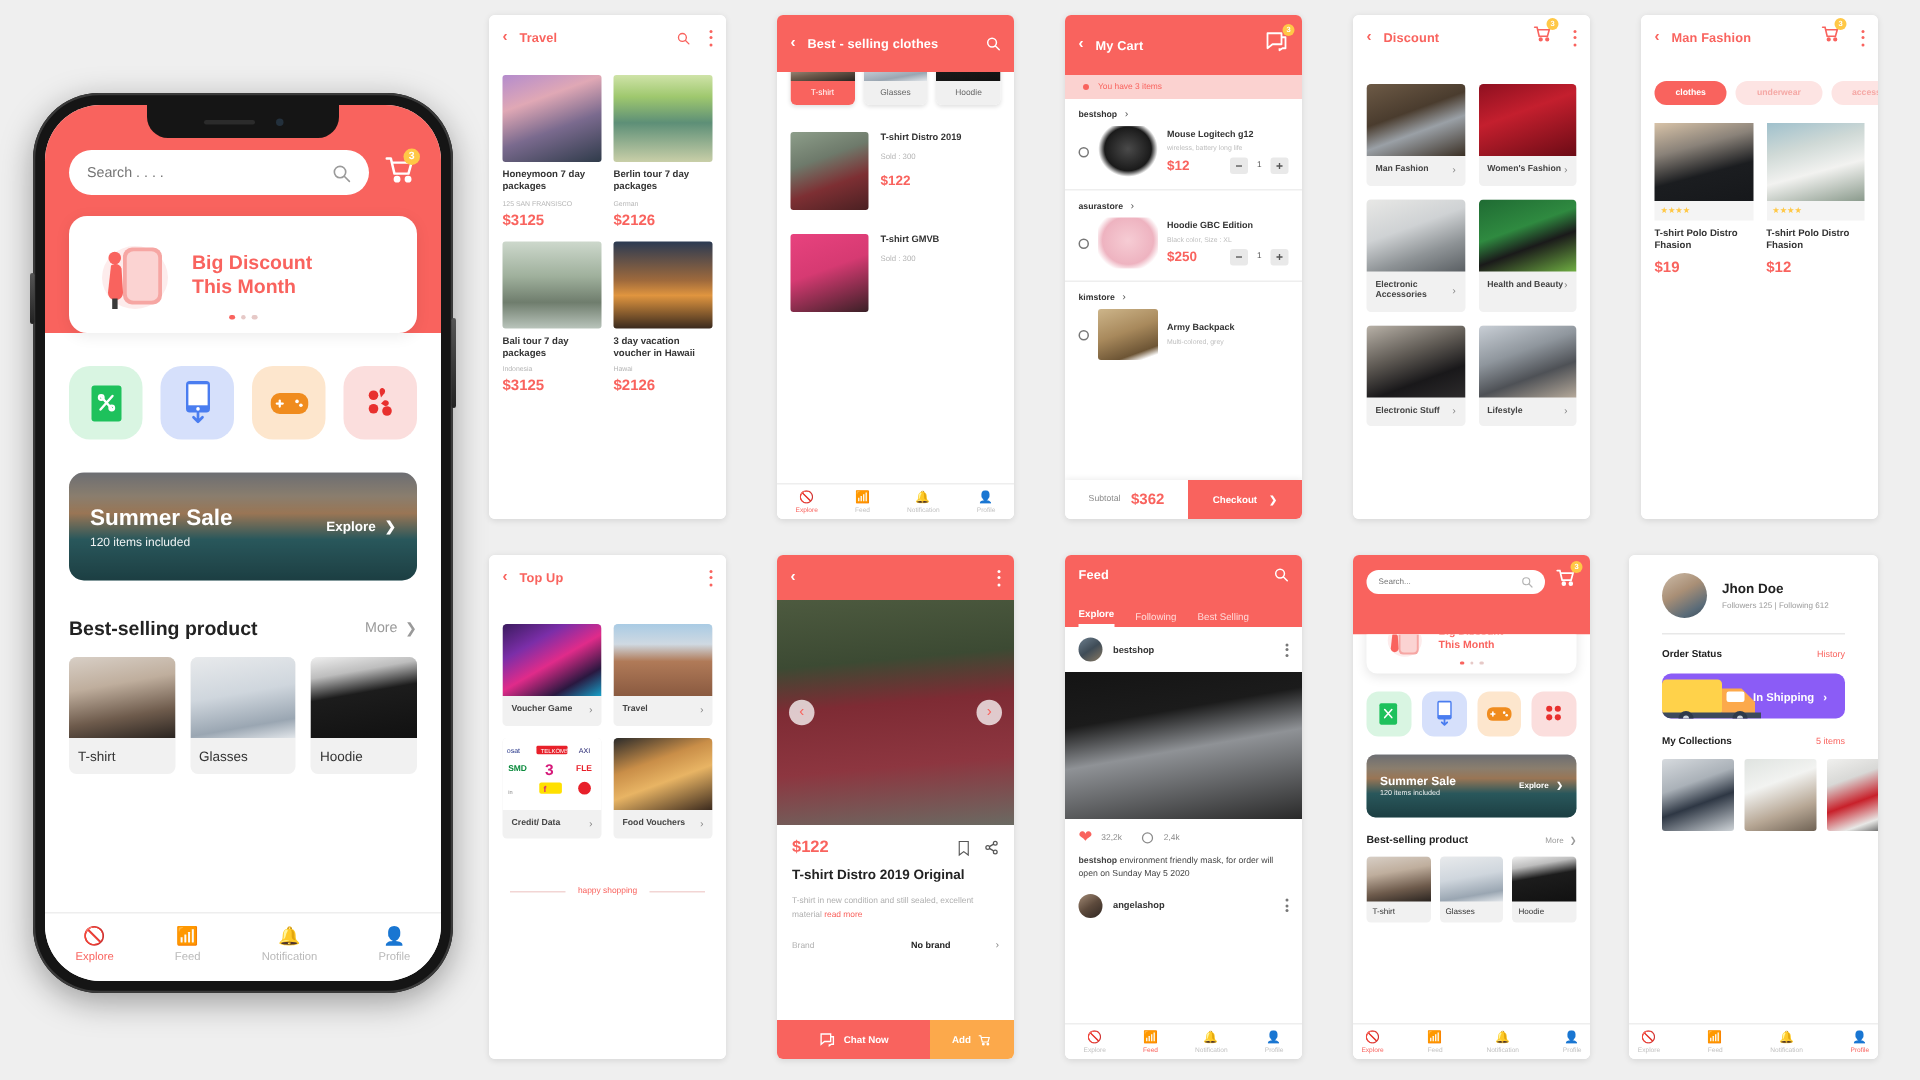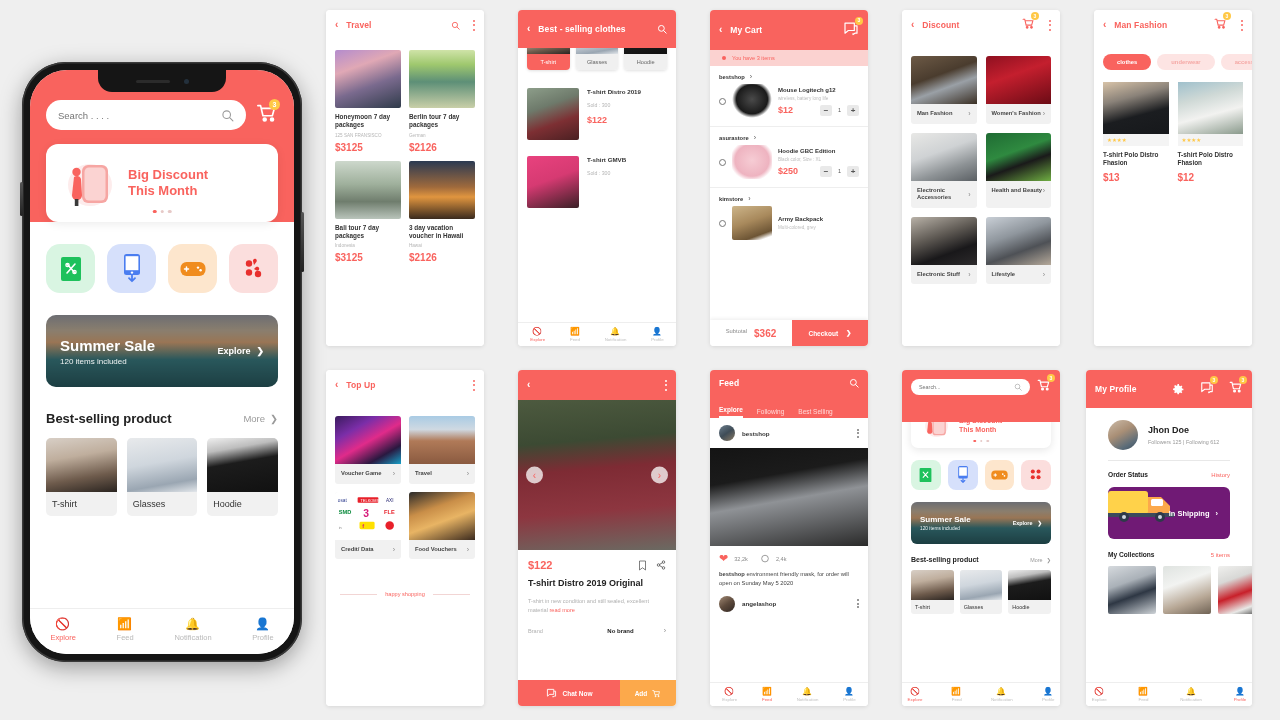--- a/index.html
+++ b/index.html
@@ -671,21 +671,21 @@
           <div class="radio"></div>
           <div class="citm-img img ph-bag"></div>
           <div class="citm-meta">
             <div class="n">Army Backpack</div>
             <div class="d">Multi-colored, grey</div>
           </div>
         </div>
       </div>
 
       <div style="position:absolute;left:0;right:0;bottom:0;height:26px;display:flex;align-items:center;background:#fff;box-shadow:0 -1px 4px rgba(0,0,0,.08);">
-        <div style="flex:1;display:flex;align-items:flex-start;justify-content:center;gap:7px;">
+        <div style="flex:1;display:flex;align-items:center;justify-content:center;gap:7px;">
           <span style="font-size:5.8px;color:#8a8a8a;">Subtotal</span>
           <span style="font-size:10px;color:#F9635E;font-weight:700;">$362</span>
         </div>
         <div style="width:76px;height:100%;background:#F9635E;color:#fff;display:flex;align-items:center;justify-content:center;gap:8px;font-size:6.5px;font-weight:700;">
           <span>Checkout</span>
           <span>❯</span>
         </div>
       </div>
     </div>
   </div>
@@ -971,71 +971,49 @@
         <span class="chip on">clothes</span>
         <span class="chip off">underwear</span>
         <span class="chip off">accessories</span>
       </div>
 
       <div class="grid2" style="padding-top:12px;gap:9px;">
         <div>
           <div class="img ph-man-bk2" style="height:52px;"></div>
           <div class="stars">★★★★</div>
           <div class="ttl">T-shirt Polo Distro Fhasion</div>
-          <div class="price">$13</div>
+          <div class="price">$19</div>
         </div>
         <div>
           <div class="img ph-man-wt" style="height:52px;"></div>
           <div class="stars">★★★★</div>
           <div class="ttl">T-shirt Polo Distro Fhasion</div>
           <div class="price">$12</div>
         </div>
       </div>
     </div>
   </div>
 
   <div class="screen" style="left:1086px; top:370px; width:166px; height:336px;">
-    <div class="hdr" style="height:38px;">
-      <span class="htitle">My Profile</span>
-      <span class="spacer"></span>
-      <svg width="13" height="13" viewBox="0 0 24 24" fill="#fff">
-          <path d="M12 8.2A3.8 3.8 0 1 0 12 15.8 3.8 3.8 0 0 0 12 8.2zm9 5.1v-2.6l-2.4-.5a6.9 6.9 0 0 0-.8-1.9l1.4-2-1.9-1.9-2 1.4a6.9 6.9 0 0 0-1.9-.8L12.8 2h-2.6l-.5 2.4c-.7.2-1.3.5-1.9.8l-2-1.4L3.9 5.7l1.4 2c-.3.6-.6 1.2-.8 1.9L2 10.1v2.6l2.4.5c.2.7.5 1.3.8 1.9l-1.4 2 1.9 1.9 2-1.4c.6.3 1.2.6 1.9.8l.5 2.4h2.6l.5-2.4c.7-.2 1.3-.5 1.9-.8l2 1.4 1.9-1.9-1.4-2c.3-.6.6-1.2.8-1.9z"></path>
-        </svg>
-      <span style="position:relative;display:inline-block;margin-left:7px;">
-        <svg width="14" height="13" viewBox="0 0 24 22" fill="none" stroke="#fff" stroke-width="1.9">
-            <path d="M3 3h14v11H8l-5 4z" stroke-linejoin="round"></path>
-            <path d="M17 7h4v11h-3l-3 2v-2" stroke-linejoin="round"></path>
-          </svg>
-        <span class="badge">3</span>
-      </span>
-      <span style="position:relative;display:inline-block;margin-left:7px;">
-        <svg width="14" height="14" viewBox="0 0 24 24" fill="none" stroke="#fff" stroke-width="2">
-            <path d="M2 4h3l2.6 11h10.2l2.2-8H6.2" stroke-linecap="round"></path>
-            <circle cx="9.5" cy="19" r="1.6" fill="#fff"></circle>
-            <circle cx="17.5" cy="19" r="1.6" fill="#fff"></circle>
-          </svg>
-        <span class="badge">3</span>
-      </span>
-    </div>
     <div class="body" style="padding:0 22px;">
       <div style="display:flex;align-items:center;gap:10px;padding:12px 0 10px;">
         <div class="img ph-face" style="width:30px;height:30px;border-radius:50%;"></div>
         <div>
           <div style="font-size:9px;font-weight:700;color:#222;">Jhon Doe</div>
           <div style="font-size:5.4px;color:#9a9a9a;margin-top:4px;">Followers 125  |  Following 612</div>
         </div>
       </div>
       <div style="height:1px;background:#e8e8e8;"></div>
 
       <div style="display:flex;align-items:center;justify-content:space-between;margin-top:10px;">
         <span style="font-size:6.6px;font-weight:700;color:#222;">Order Status</span>
         <span style="font-size:6px;color:#F9635E;">History</span>
       </div>
 
-      <div style="margin-top:9px;height:52px;border-radius:6px;background:#701a75;position:relative;overflow:hidden;display:flex;align-items:center;">
+      <div style="margin-top:9px;height:30px;border-radius:6px;background:#8b5cf6;position:relative;overflow:hidden;display:flex;align-items:center;">
         <svg width="78" height="38" viewBox="0 0 78 38" style="position:absolute;left:0;top:0;">
           <rect x="0" y="4" width="40" height="24" rx="3" fill="#FFD24A"></rect>
           <path d="M40 10h13l9 9v9H40z" fill="#FCA94B"></path>
           <rect x="43" y="12" width="12" height="7" rx="1.5" fill="#fff"></rect>
           <rect x="0" y="26" width="66" height="4" fill="#3d4a5c"></rect>
           <circle cx="16" cy="30" r="5" fill="#2e3a4a"></circle>
             <circle cx="16" cy="30" r="2" fill="#cfd6de"></circle>
           <circle cx="52" cy="30" r="5" fill="#2e3a4a"></circle>
             <circle cx="52" cy="30" r="2" fill="#cfd6de"></circle>
         </svg>

